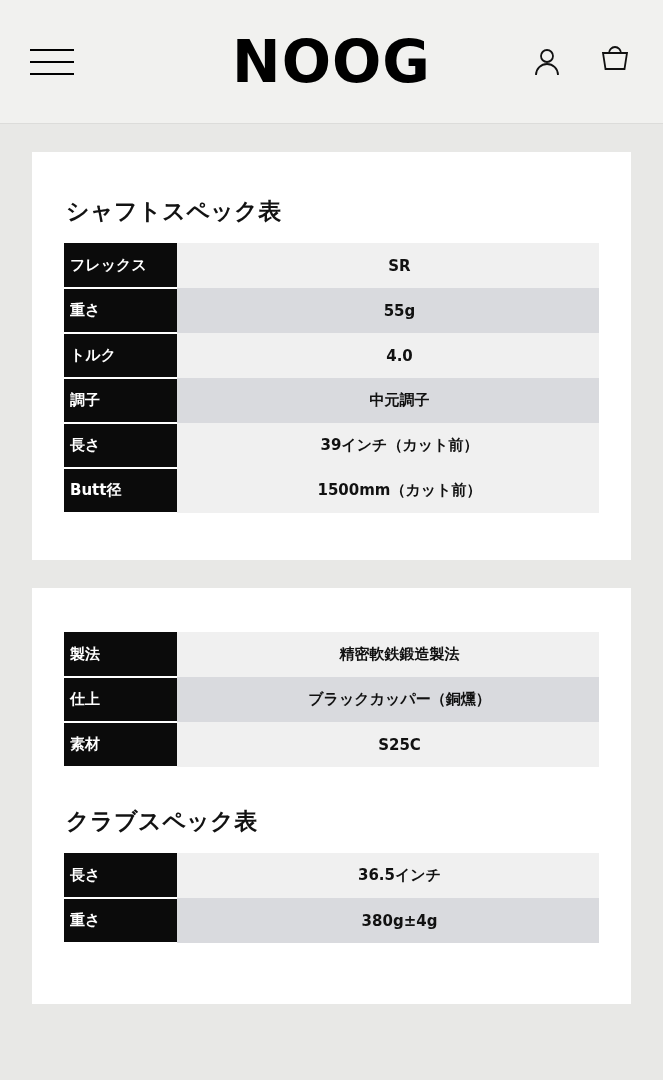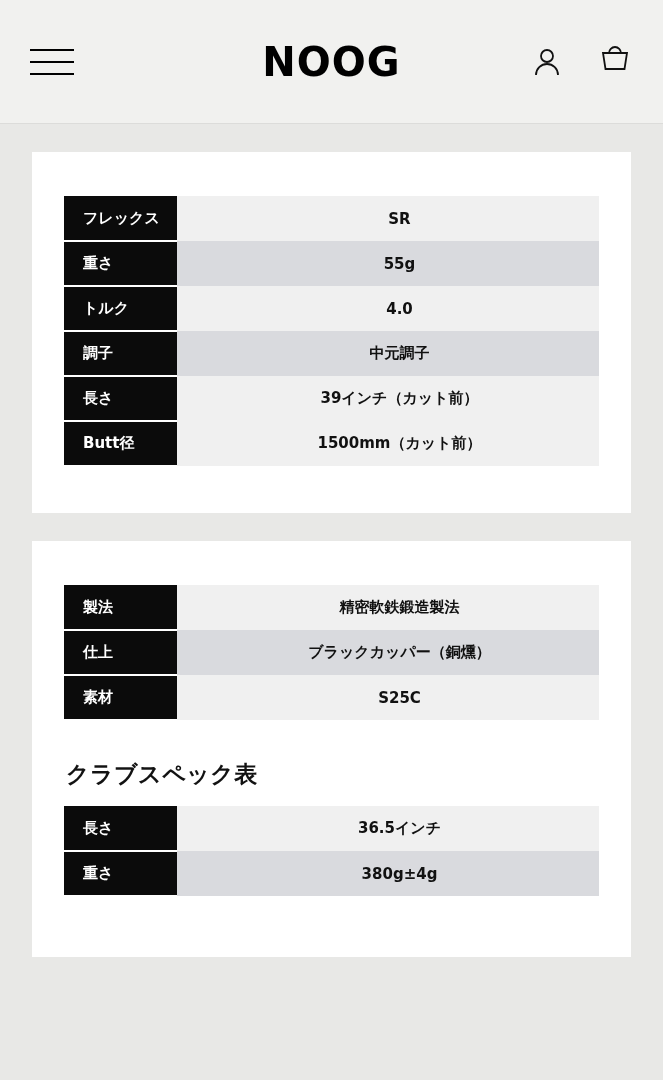--- a/index.html
+++ b/index.html
@@ -46,21 +46,21 @@
     background: #000;
     width: 100%;
   }
   .brand {
     position: absolute;
     left: 0;
     right: 0;
     text-align: center;
     font-family: "DejaVu Sans", sans-serif;
     font-weight: 900;
-    font-size: 40px;
+    font-size: 58px;
     letter-spacing: 1px;
     color: #000;
     pointer-events: none;
     line-height: 1;
   }
   .header-actions {
     display: flex;
     align-items: center;
     gap: 32px;
     z-index: 2;
@@ -105,21 +105,21 @@
   table.spec td {
     height: 45px;
     font-size: 15px;
     font-weight: bold;
     vertical-align: middle;
   }
   td.lbl {
     width: 113px;
     background: #0b0b0b;
     color: #ffffff;
-    padding-left: 19px;
+    padding-left: 6px;
     font-family: "DejaVu Sans", sans-serif;
     font-weight: bold;
     font-size: 14.5px;
     border-bottom: 2px solid #ffffff;
   }
   td.val {
     text-align: center;
     color: #111;
     font-family: "DejaVu Sans", sans-serif;
     font-weight: bold;
@@ -157,20 +157,21 @@
           <path d="M5 7h24l-2.5 16H7.5L5 7z"></path>
           <path d="M11 7c0-3.3 2.7-6 6-6s6 2.7 6 6"></path>
         </svg>
       </div>
     </div>
   </div>
 
   <div class="content">
 
     <div class="card">
+      <h2 class="sec-title">シャフトスペック表</h2>
       <table class="spec">
         <tbody>
           <tr>
             <td class="lbl">フレックス</td>
             <td class="val">SR</td>
           </tr>
           <tr class="alt">
             <td class="lbl">重さ</td>
             <td class="val">55g</td>
           </tr>

